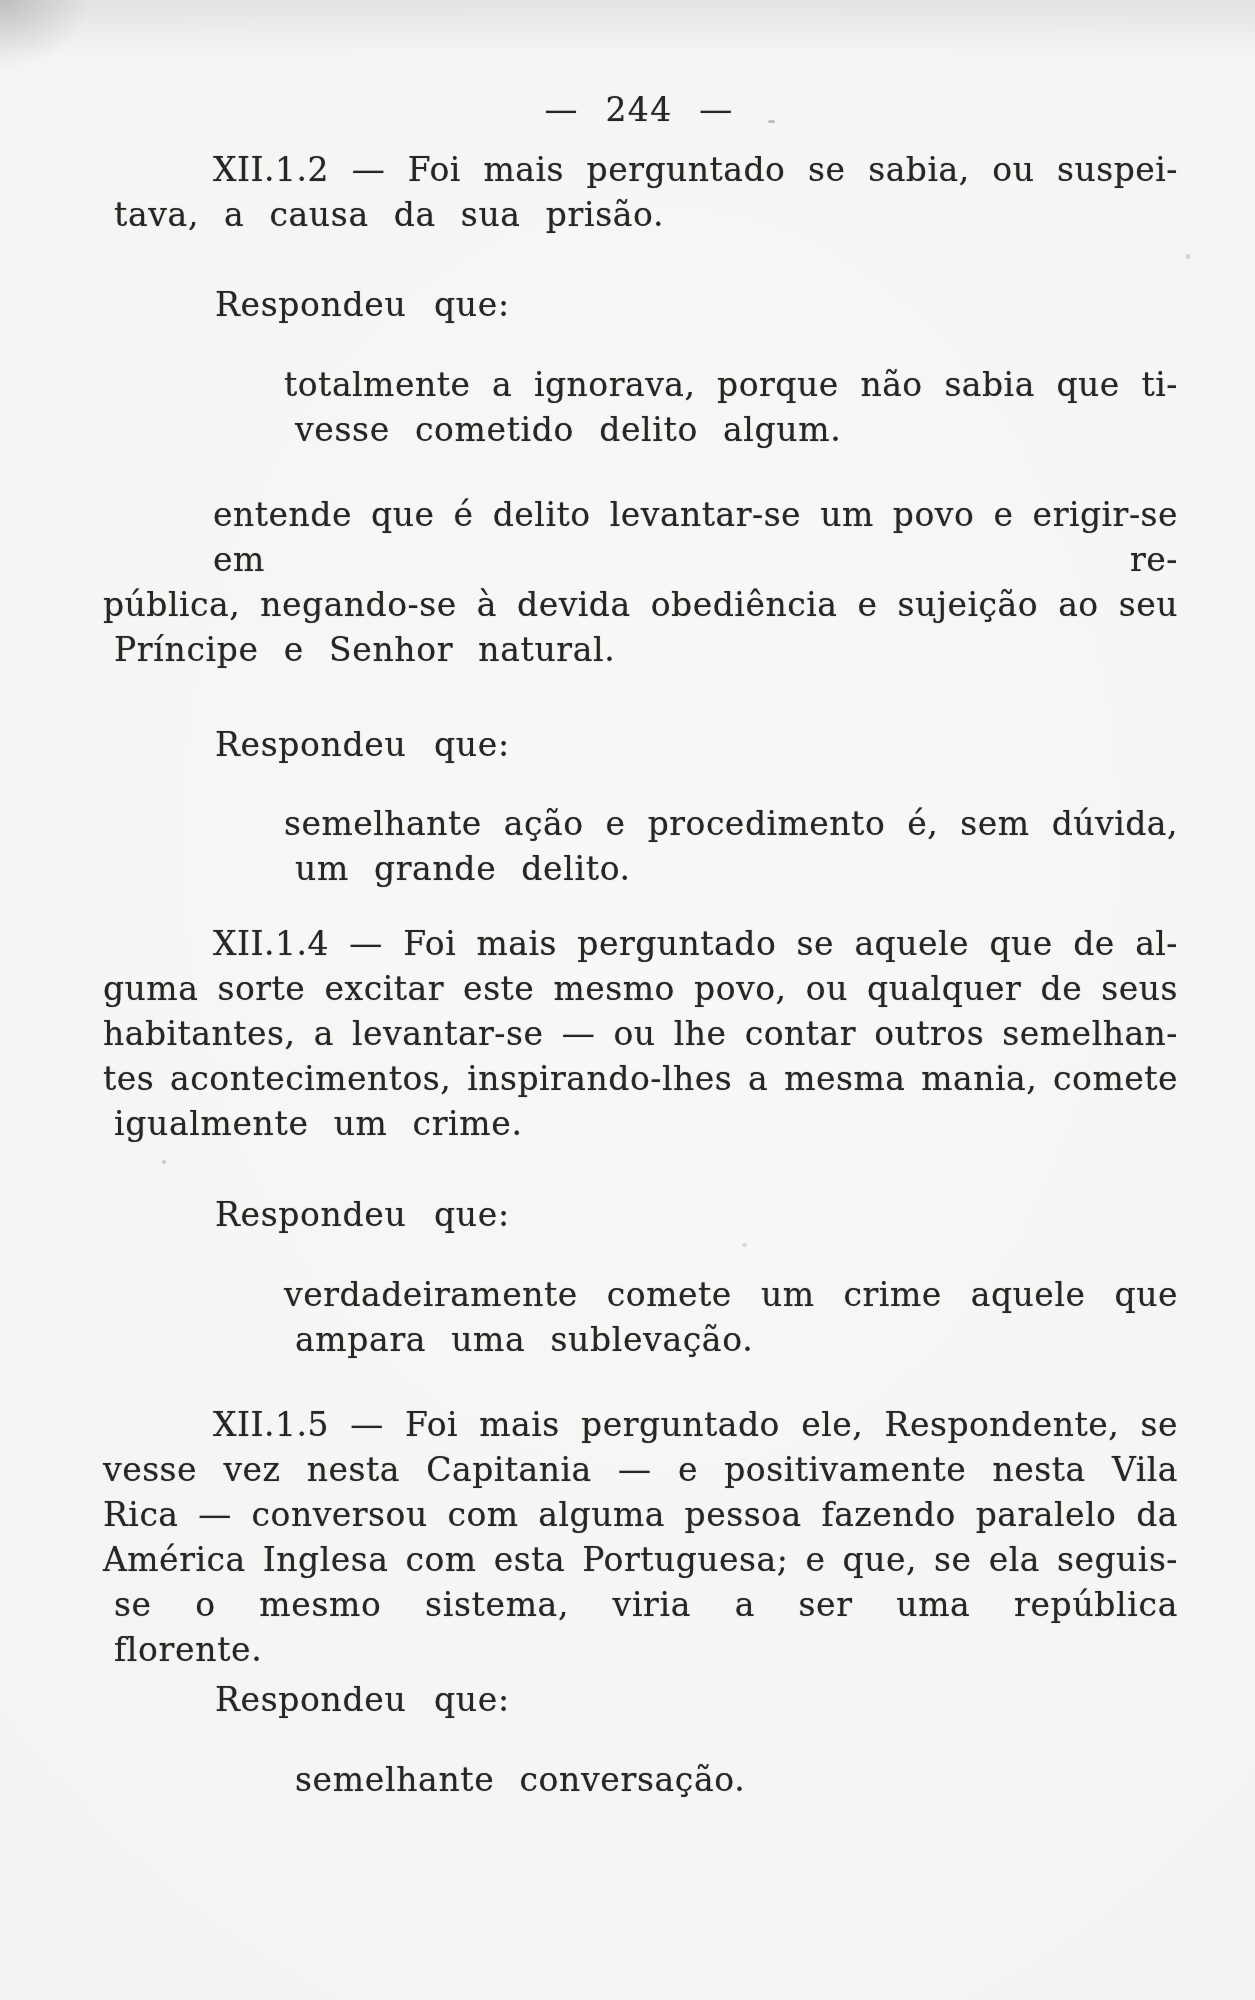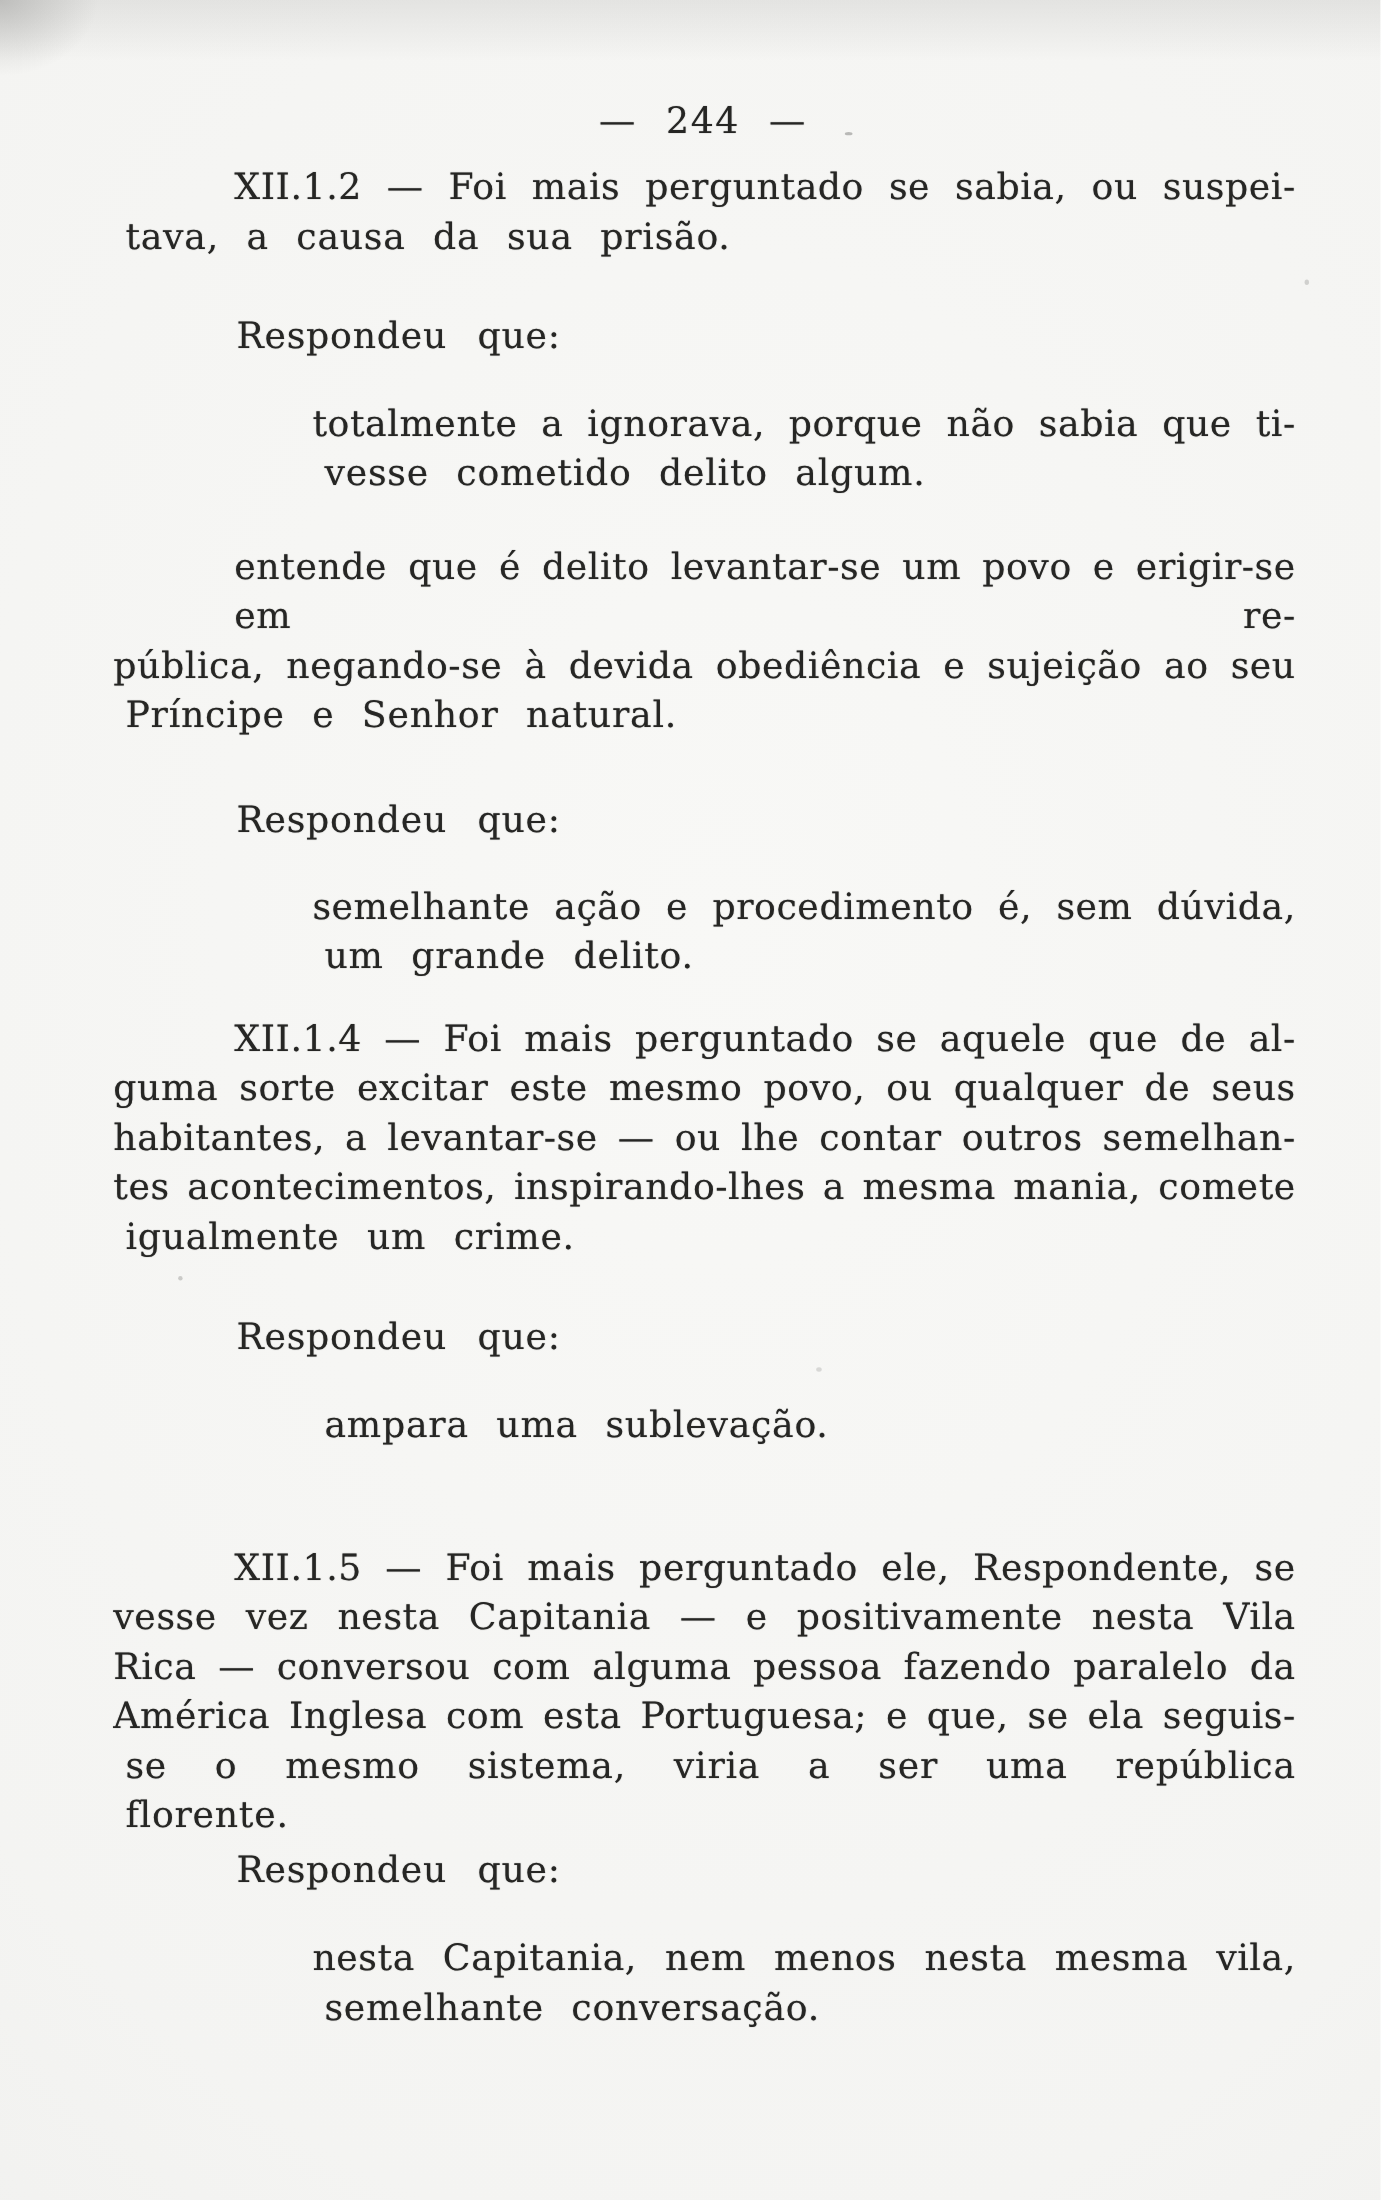--- a/index.html
+++ b/index.html
@@ -83,32 +83,32 @@
 
 <div class="block q" style="left:103px; top:921px; width:1075px;">
     <div class="line">XII.1.4 — Foi mais perguntado se aquele que de al-</div>
     <div class="line">guma sorte excitar este mesmo povo, ou qualquer de seus</div>
     <div class="line">habitantes, a levantar-se — ou lhe contar outros semelhan-</div>
     <div class="line">tes acontecimentos, inspirando-lhes a mesma mania, comete</div>
     <div class="line">igualmente um crime.</div>
   </div>
 <div class="block label-line" style="left:215px; top:1192px;">Respondeu que:</div>
 <div class="block a" style="left:284px; top:1272px; width:894px;">
+    <div class="line">verdadeiramente comete um crime aquele que</div>
     <div class="line">ampara uma sublevação.</div>
   </div>
 
 <div class="block q" style="left:103px; top:1402px; width:1075px;">
     <div class="line">XII.1.5 — Foi mais perguntado ele, Respondente, se</div>
     <div class="line">vesse vez nesta Capitania — e positivamente nesta Vila</div>
     <div class="line">Rica — conversou com alguma pessoa fazendo paralelo da</div>
     <div class="line">América Inglesa com esta Portuguesa; e que, se ela seguis-</div>
     <div class="line">se o mesmo sistema, viria a ser uma república florente.</div>
   </div>
 <div class="block label-line" style="left:215px; top:1677px;">Respondeu que:</div>
 <div class="block a" style="left:284px; top:1757px; width:894px;">
-    <div class="line">nesta Capitania, nem menos nesta mesma vila,</div>
     <div class="line">semelhante conversação.</div>
   </div>
 
 <div class="speckle" style="left:768px; top:120px; width:7px; height:3px;"></div>
 <div class="speckle" style="left:1186px; top:254px; width:4px; height:5px; opacity:.6;"></div>
 <div class="speckle" style="left:162px; top:1160px; width:4px; height:4px; opacity:.7;"></div>
 <div class="speckle" style="left:742px; top:1243px; width:5px; height:4px; opacity:.5;"></div>
 
 </body></html>

